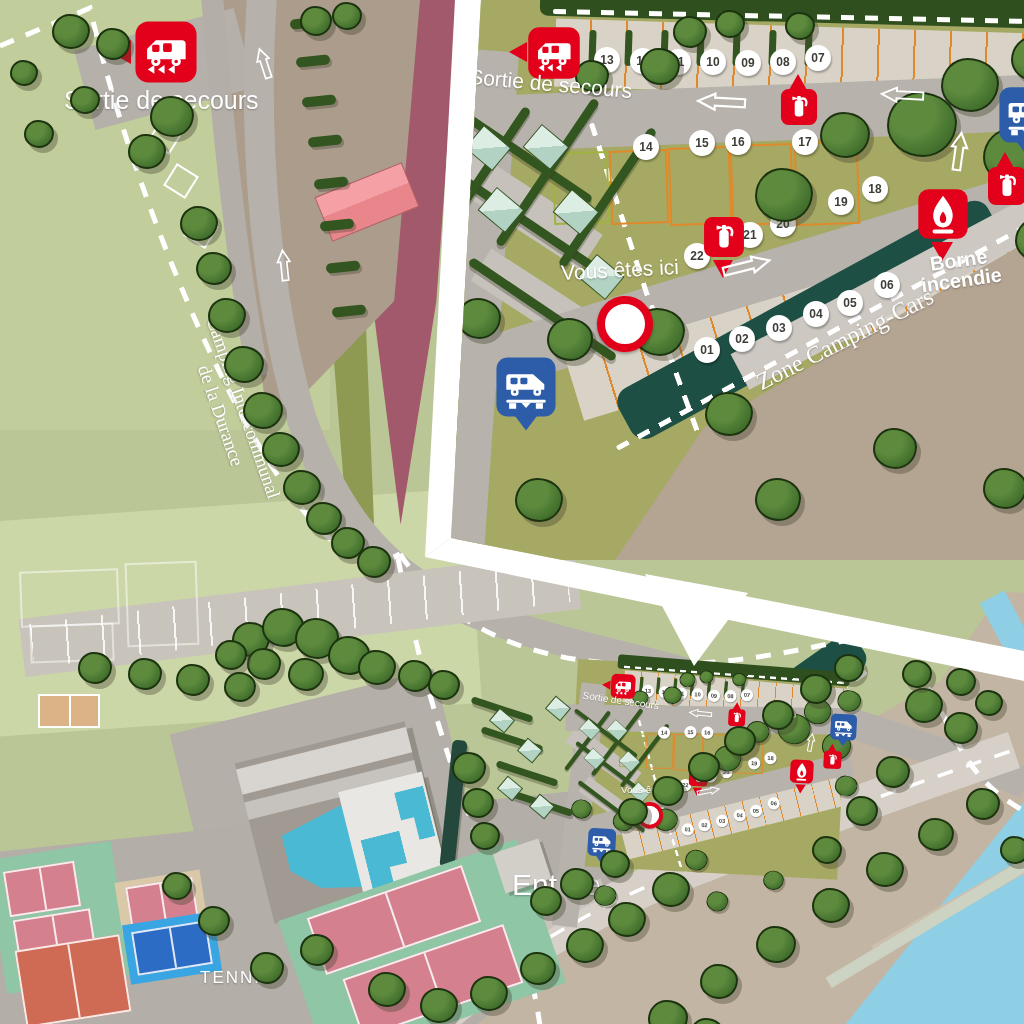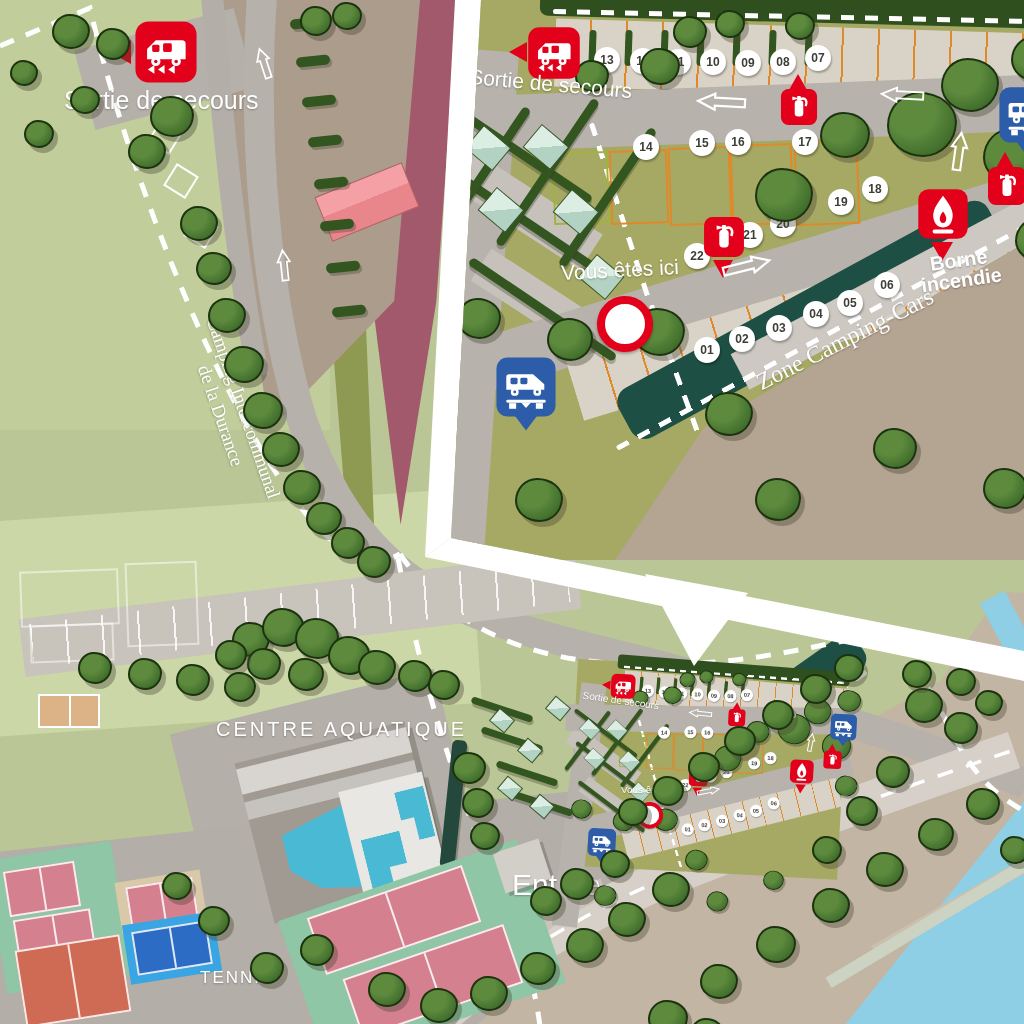--- a/index.html
+++ b/index.html
@@ -107,21 +107,20 @@
     <div class="court" style="left:312px;top:890px;width:160px;height:56px;background:#d5808f;transform:rotate(-19deg);"></div>
     <div class="court" style="left:348px;top:950px;width:166px;height:58px;background:#d5808f;transform:rotate(-19deg);"></div>
 
     <div class="abs" style="left:498px;top:845px;width:48px;height:42px;background:#d2cec8;transform:rotate(-18deg);box-shadow:3px 4px 0 rgba(70,70,55,.3);"></div>
 
     <div class="lbl" style="left:64px;top:86px;font-size:25px;">Sortie de secours</div>
     <div class="lbl serif" style="left:122px;top:388px;width:220px;font-size:19px;text-align:center;transform:rotate(71deg);white-space:normal;line-height:1.25;">
       <span>Camping Intercommunal</span><br>
       <span>de la Durance</span>
     </div>
-    <div class="lbl" style="left:216px;top:718px;font-size:20px;letter-spacing:3px;">CENTRE AQUATIQUE</div>
     <div class="lbl" style="left:200px;top:968px;font-size:17px;letter-spacing:2px;">TENNIS</div>
     <div class="lbl" style="left:512px;top:868px;font-size:30px;">Entrée</div>
     <div class="lbl" style="left:762px;top:744px;font-size:9.5px;font-weight:700;text-align:center;transform:rotate(-6deg);line-height:1;white-space:normal;width:60px;">
       <span>Borne</span><br>
       <span>incendie</span>
     </div>
 
     <div class="abs" id="mini-wrap" style="left:578px;top:659px;width:575px;height:560px;transform:rotate(3deg) scale(0.47);transform-origin:0 0;">
       <div id="mini-zone" class="zone mini">
           <div style="position: absolute; left: 0px; top: 0px; width: 575px; height: 440px; background: rgb(166, 169, 99);"></div>

